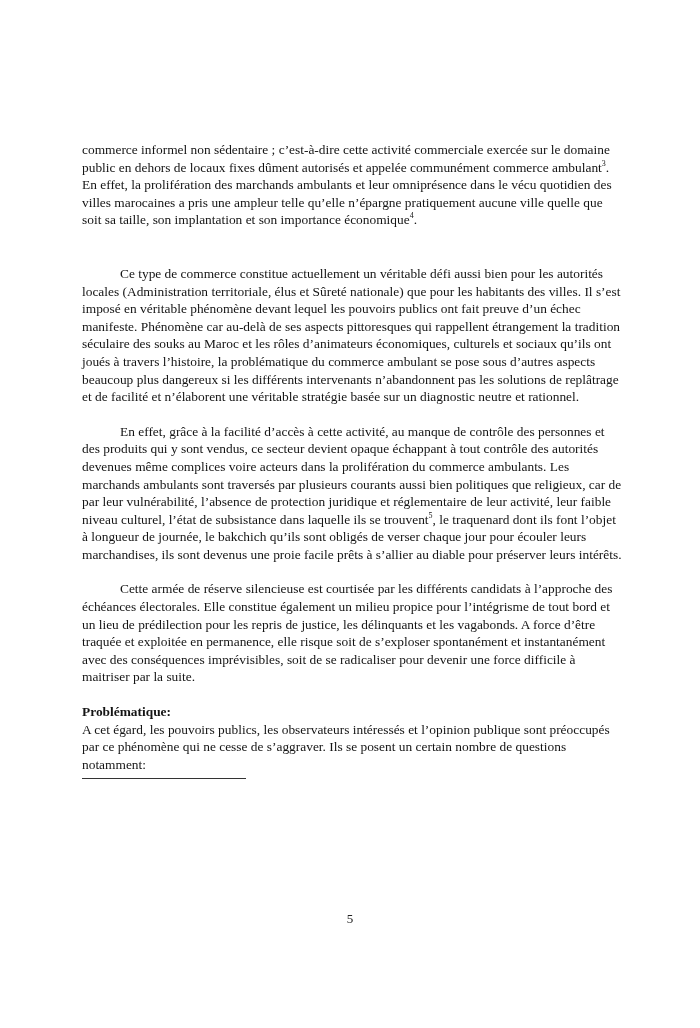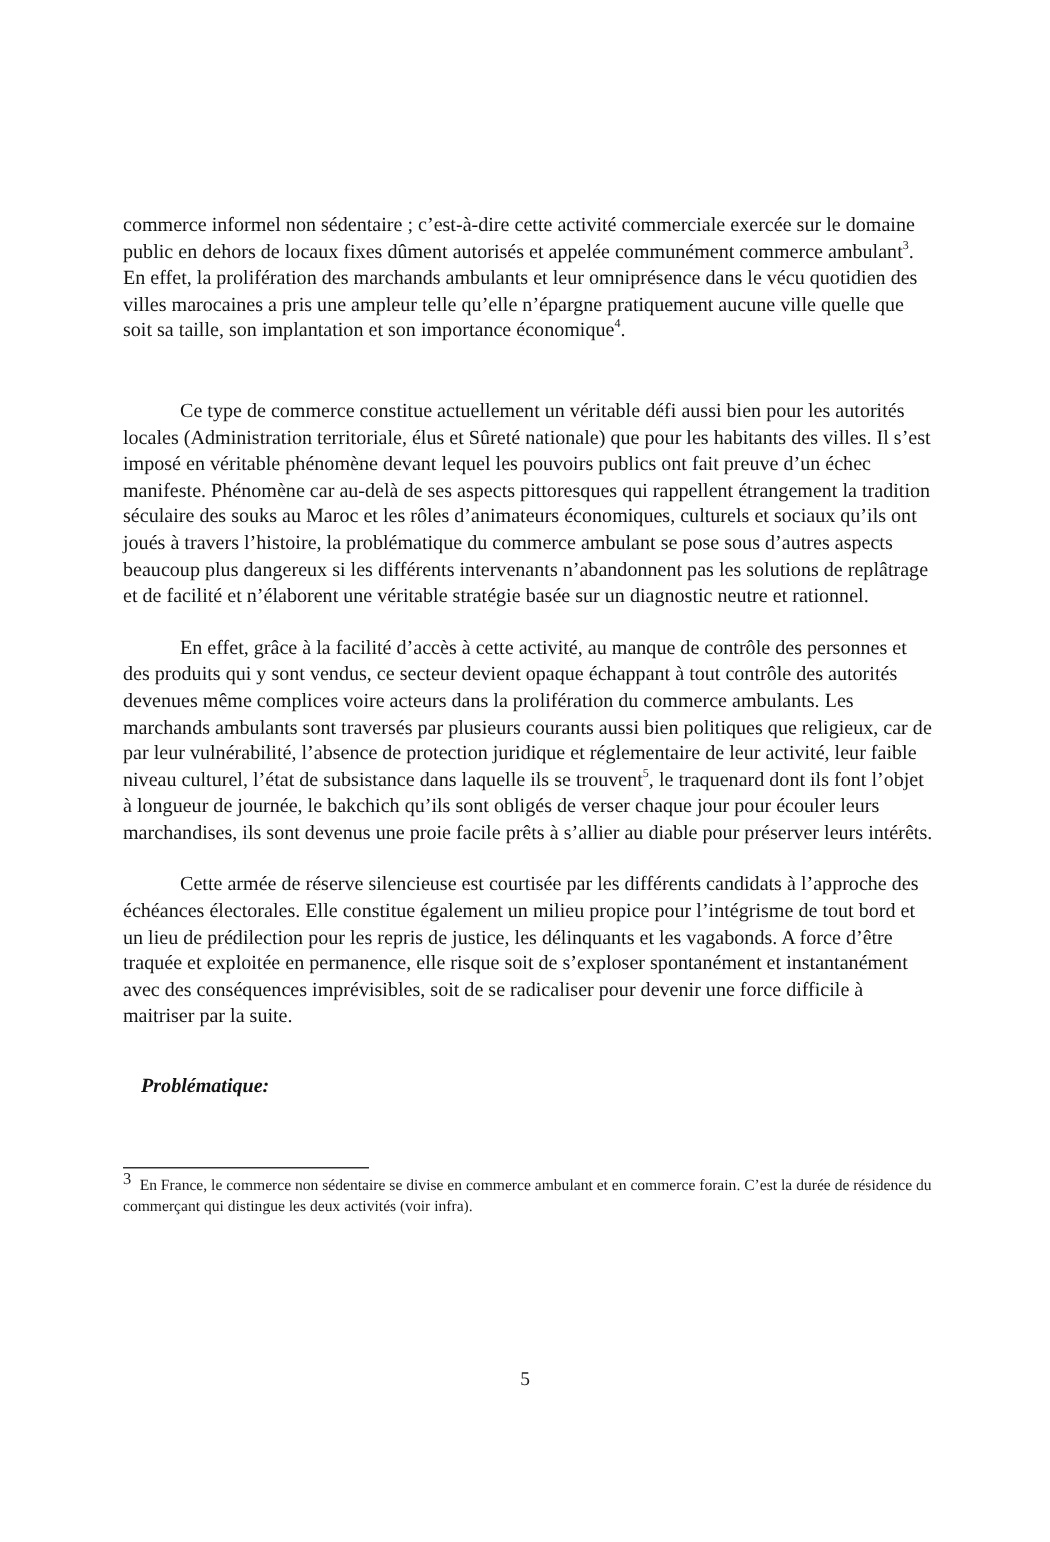--- a/index.html
+++ b/index.html
@@ -7,21 +7,21 @@
     .page {
       position: absolute; left: 82px; top: 141px; width: 540px;
       font-family: "Liberation Serif", "DejaVu Serif", serif;
       font-size: 13.4px; line-height: 17.6px; color: #141414;
     }
     .para { margin: 0; text-align: left; }
     .indent { text-indent: 38px; font-family: Liberation Serif, serif; }
     sup { font-size: 8px; line-height: 0; vertical-align: 6px; }
     .gap1 { height: 36px; }
     .gap2 { height: 17px; }
-    .heading { font-weight: bold; margin: 12px; font-style: italic; }
+    .heading { font-weight: bold; margin: 0; }
     .fn-rule { position: absolute; left: 82px; top: 778px; width: 164px; height: 1px; background: #333; }
     .footnotes {
       position: absolute; left: 82px; top: 784px; width: 540px;
       font-family: "Liberation Serif", "DejaVu Serif", serif;
       font-size: 10.4px; line-height: 14.2px; color: #1a1a1a;
     }
     .fn { margin: 0 0 1px 0; }
     .fn sup { font-size: 11px; vertical-align: 4px; margin-right: 3px; }
     .page-number {
       position: absolute; left: 0; width: 700px; top: 911px; text-align: center;
@@ -42,21 +42,21 @@
 
   <p class="para indent"><span>En effet, grâce à la facilité d’accès à cette activité, au manque de contrôle des personnes et des produits qui y sont vendus, ce secteur devient opaque échappant à tout contrôle des autorités devenues même complices voire acteurs dans la prolifération du commerce ambulants. Les marchands ambulants sont traversés par plusieurs courants aussi bien politiques que religieux, car de par leur vulnérabilité, l’absence de protection juridique et réglementaire de leur activité, leur faible niveau culturel, l’état de subsistance dans laquelle ils se trouvent</span><sup>5</sup><span>, le traquenard dont ils font l’objet à longueur de journée, le bakchich qu’ils sont obligés de verser chaque jour pour écouler leurs marchandises, ils sont devenus une proie facile prêts à s’allier au diable pour préserver leurs intérêts.</span></p>
 
   <div class="gap2"></div>
 
   <p class="para indent">Cette armée de réserve silencieuse est courtisée par les différents candidats à l’approche des échéances  électorales. Elle constitue également un milieu propice pour l’intégrisme de tout bord et  un lieu de prédilection pour les repris de justice, les délinquants et les vagabonds.  A force d’être traquée et exploitée en permanence, elle risque soit de s’exploser spontanément et instantanément avec des conséquences imprévisibles, soit de se radicaliser pour devenir une force difficile à maitriser par la suite.</p>
 
   <div class="gap2"></div>
 
   <p class="heading">Problématique:</p>
+  <p class="para">A cet égard, les pouvoirs publics, les observateurs intéressés et l’opinion publique sont préoccupés par ce phénomène qui ne cesse de s’aggraver.  Ils se posent un certain nombre de questions  notamment:</p>
 </div>
 
 <div class="fn-rule"></div>
 
 <div class="footnotes">
-  <p class="fn"><sup>3</sup><span> En France, le commerce non sédentaire se divise en commerce ambulant et en commerce forain. C’est la durée de résidence du commerçant qui distingue les deux activités (voir infra).</span></p>
 </div>
 
 <div class="page-number">5</div>
 
 </body></html>

